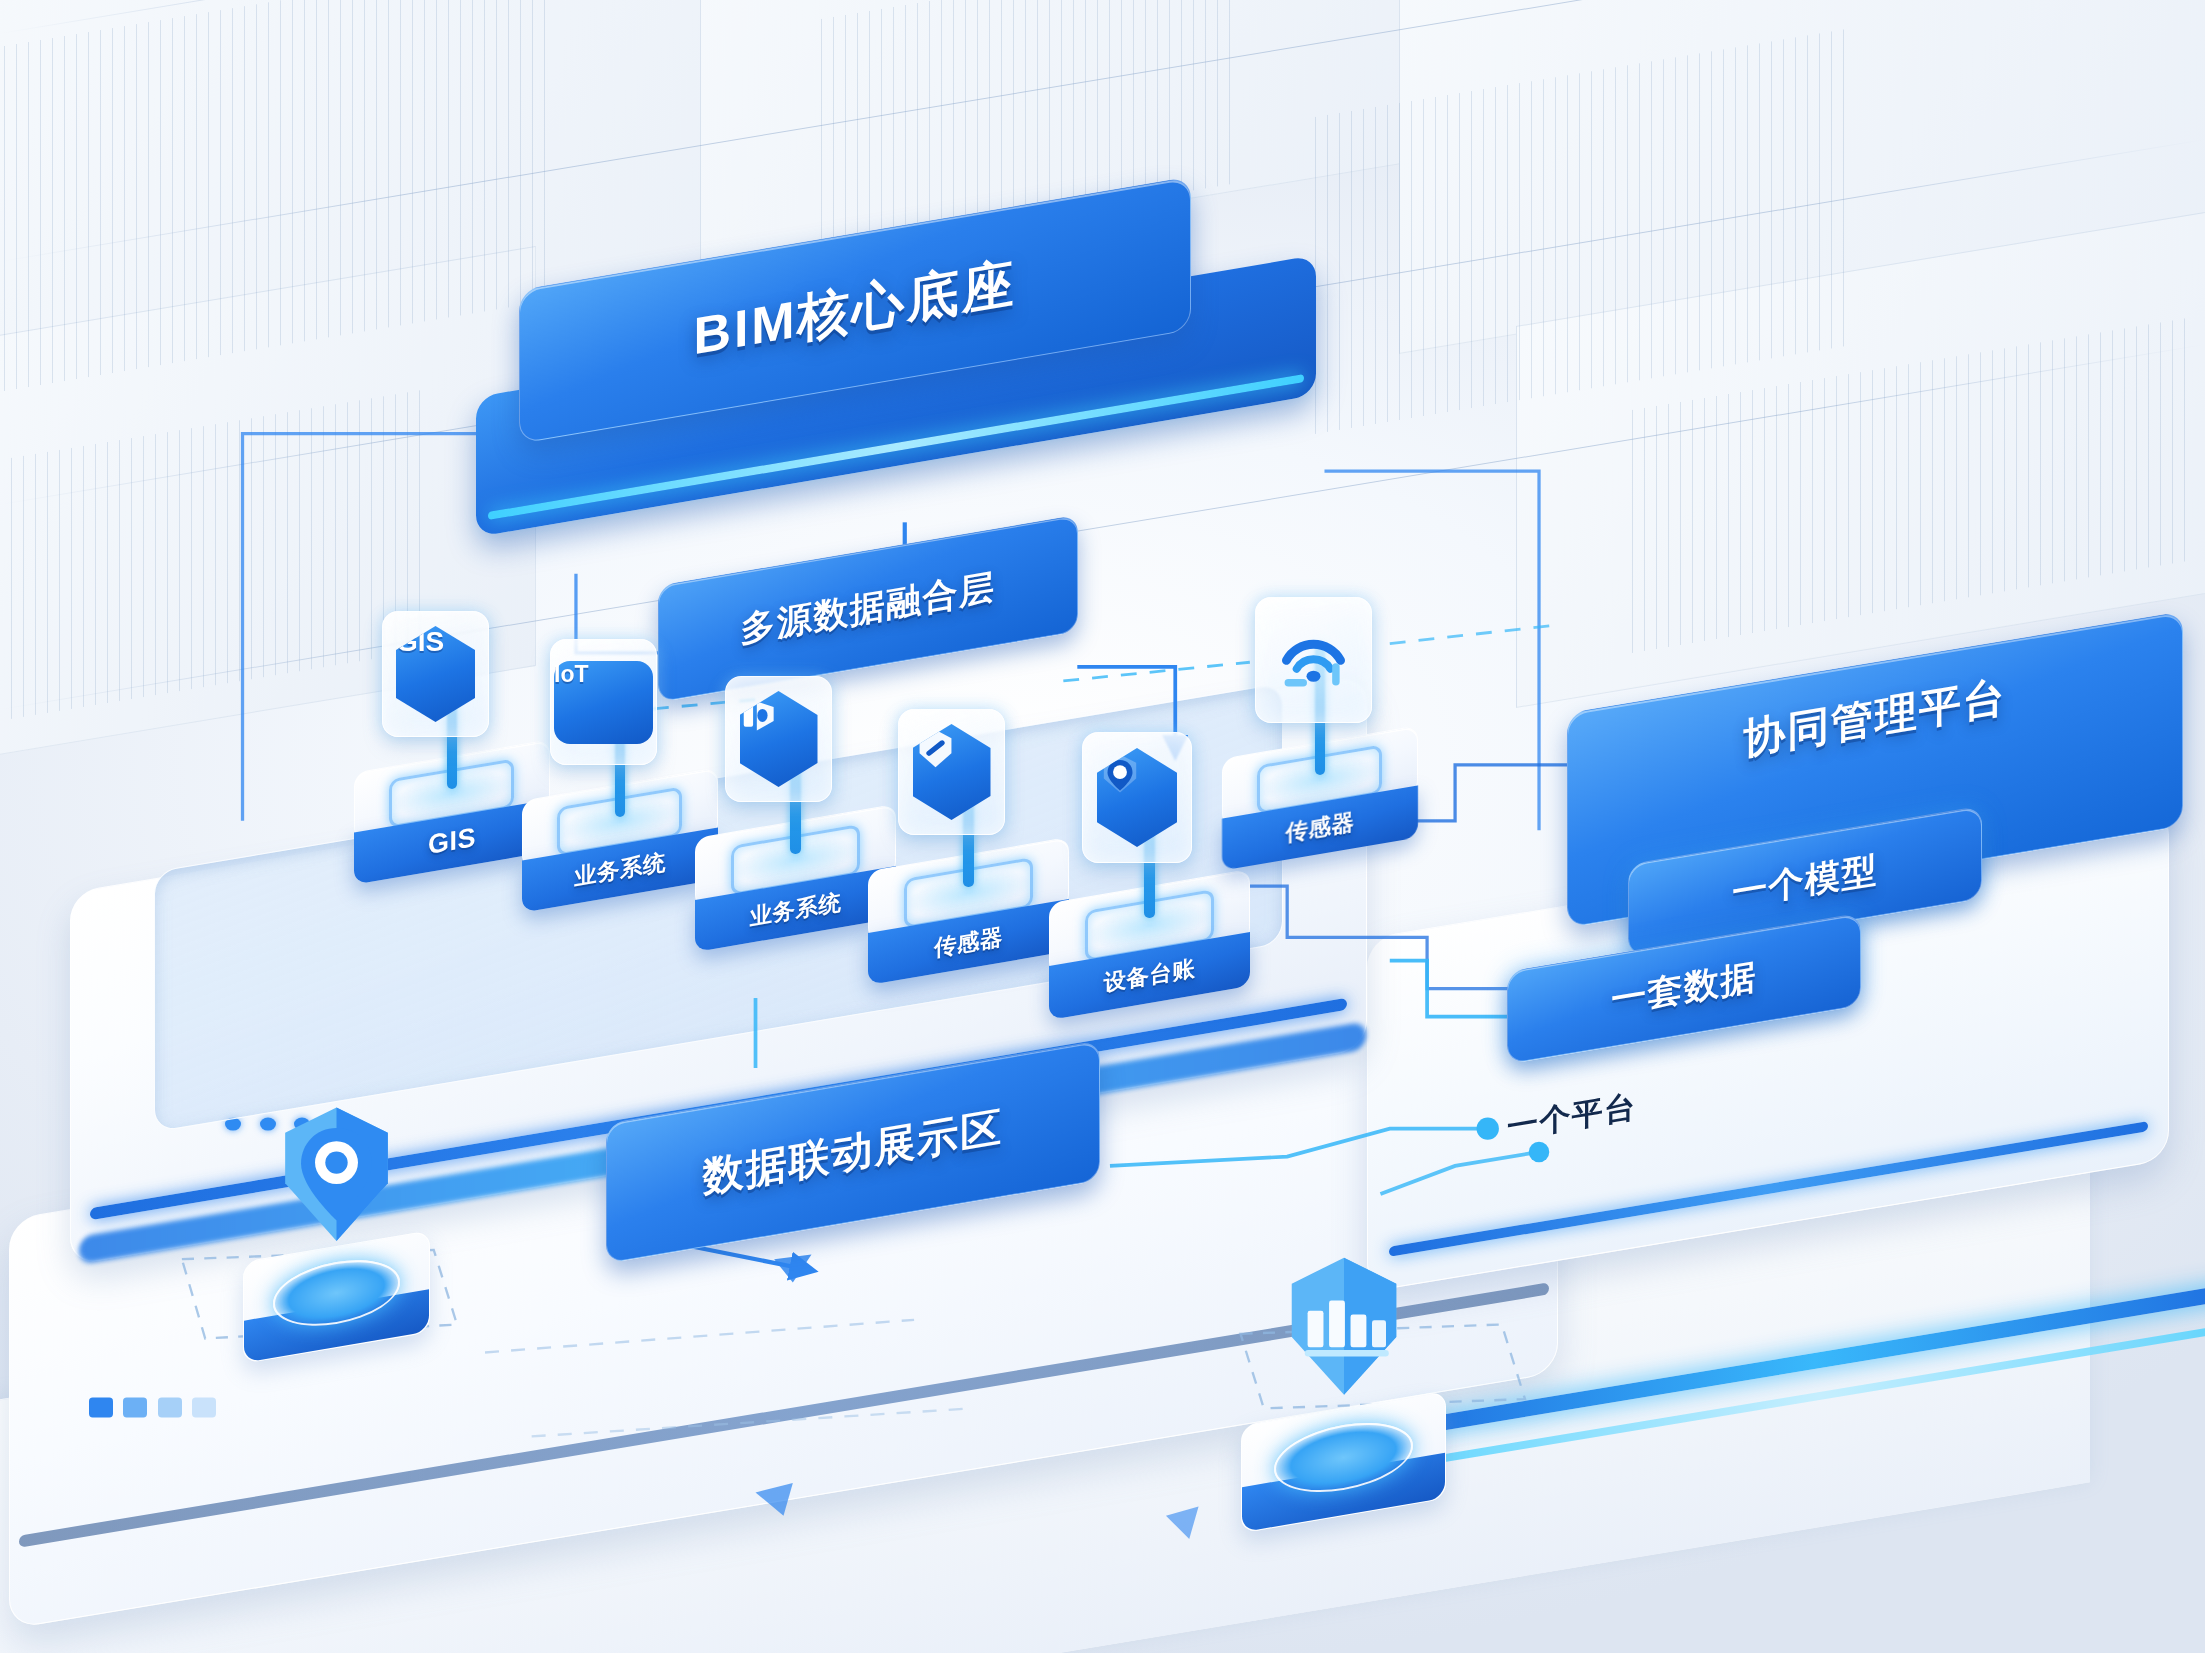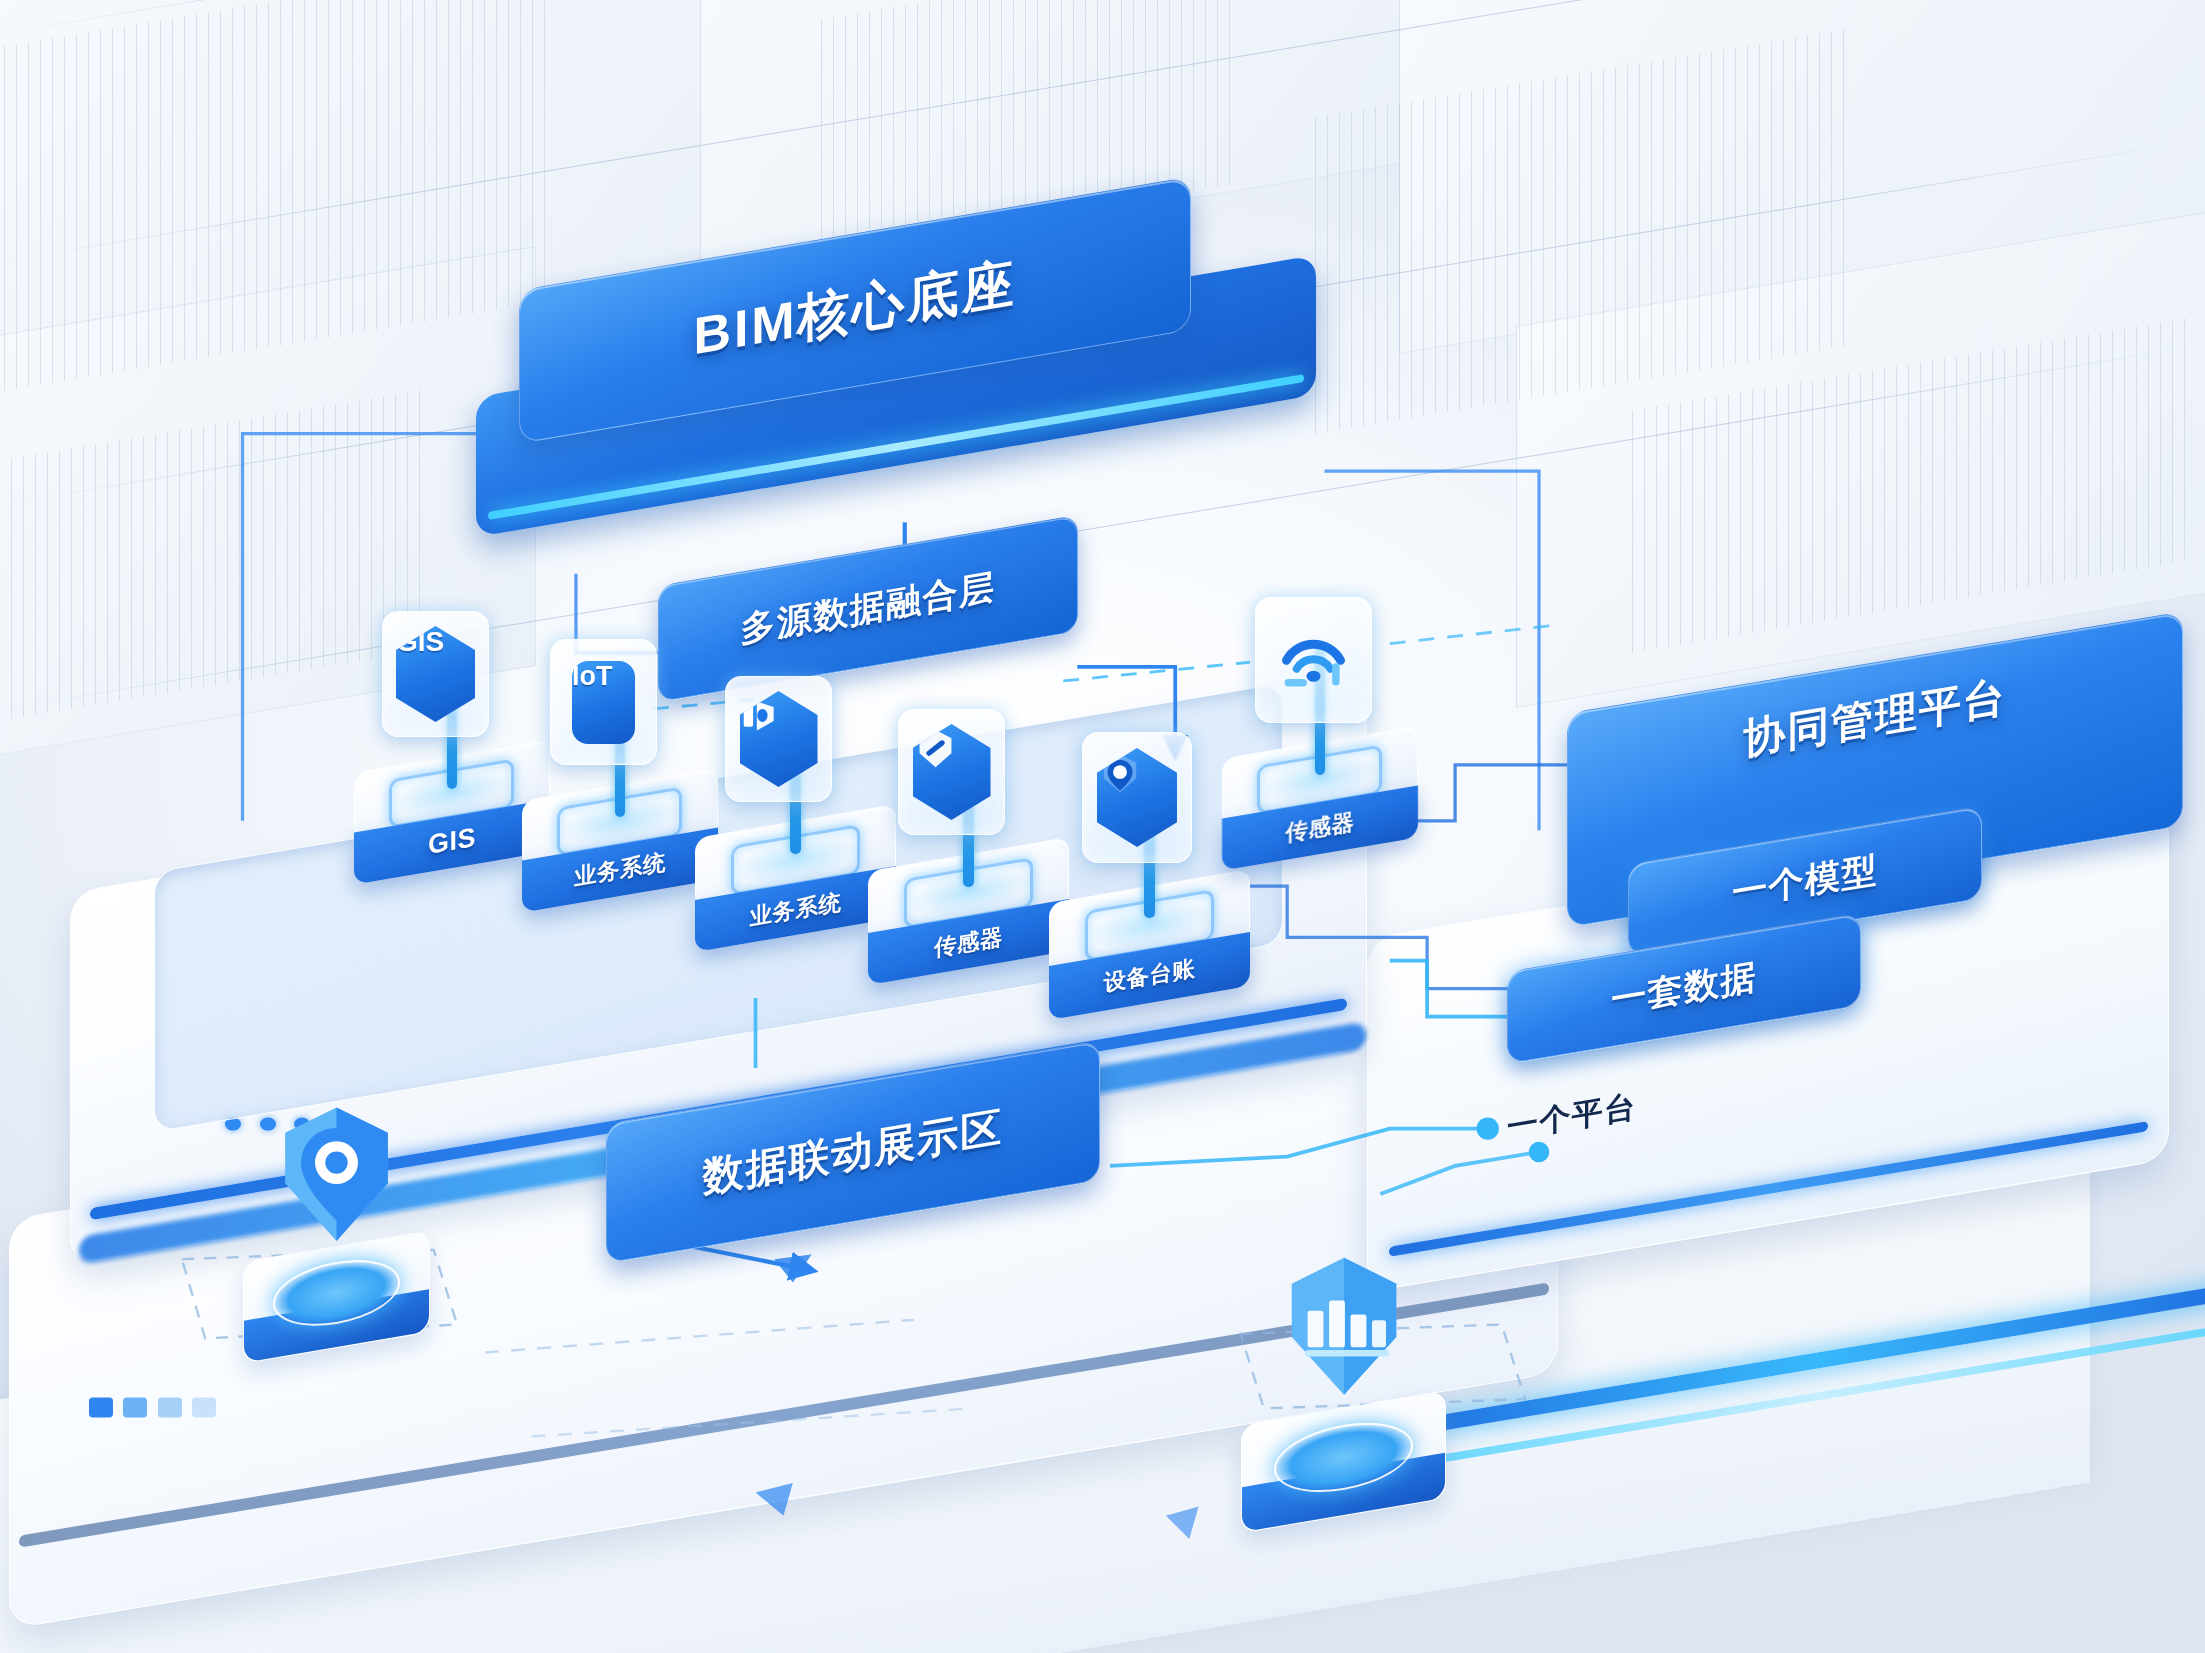--- a/index.html
+++ b/index.html
@@ -477,21 +477,21 @@
 
   <div class="ped" style="left:522px;top:784px;width:196px;height:112px;">
     <div class="cap"></div>
     <div class="ring"></div>
     <div class="band">
       <span class="lbl" style="font-size:22.4px;">业务系统</span>
     </div>
     <div class="stem" style="top:-107px;height:140px;"></div>
   </div>
   <div class="gcard" style="left:550px;top:639px;width:107px;height:126px;">
-    <span class="sqbadge glyph" style="width:63px;height:83px;font-size:27px;">
+    <span class="sqbadge glyph" style="width:99px;height:83px;font-size:23px;">
       <span>IoT</span>
     </span>
   </div>
 
   <div class="ped" style="left:695px;top:821px;width:201px;height:114px;">
     <div class="cap"></div>
     <div class="ring"></div>
     <div class="band">
       <span class="lbl" style="font-size:22.4px;">业务系统</span>
     </div>

